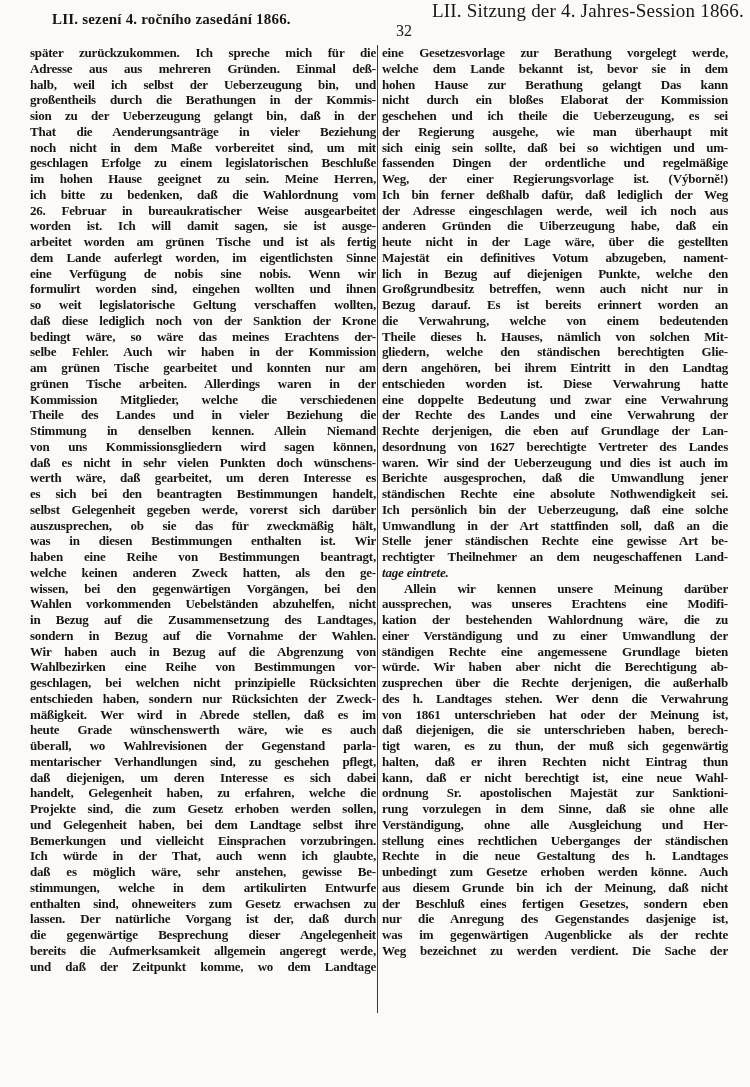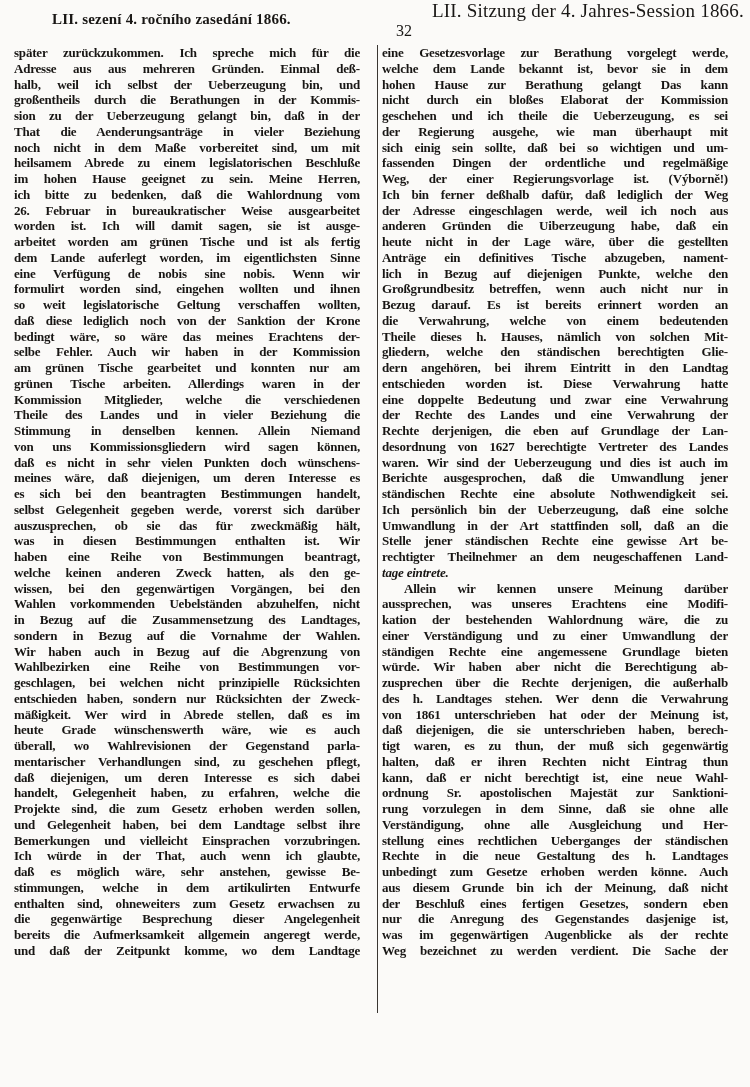--- a/index.html
+++ b/index.html
@@ -26,21 +26,21 @@
     font-size: 16px; font-weight: normal; margin-top: 14px;
   }
   .h-right {
     position: absolute; left: 432px; top: 0;
     font-size: 19px; font-weight: normal; letter-spacing: 0.2px;
     white-space: nowrap;
   }
   .col {
     position: absolute; top: 45px; width: 346px;
   }
-  .col-left  { left: 14px; }
+  .col-left  { left: 30px; }
   .col-right { left: 382px; }
   .divider {
     position: absolute; left: 377px; top: 45px;
     width: 1px; height: 968px; background: #3a3632;
   }
   .line {
     font-size: 13px; font-weight: bold;
     line-height: 15.75px; height: 15.75px;
     letter-spacing: -0.2px;
     white-space: nowrap; overflow: hidden;
@@ -63,41 +63,41 @@
   <div class="divider"></div>
 
   <div class="col col-left">
       <div class="line">später zurückzukommen. Ich spreche mich für die</div>
       <div class="line">Adresse aus aus mehreren Gründen. Einmal deß-</div>
       <div class="line">halb, weil ich selbst der Ueberzeugung bin, und</div>
       <div class="line">großentheils durch die Berathungen in der Kommis-</div>
       <div class="line">sion zu der Ueberzeugung gelangt bin, daß in der</div>
       <div class="line">That die Aenderungsanträge in vieler Beziehung</div>
       <div class="line">noch nicht in dem Maße vorbereitet sind, um mit</div>
-      <div class="line">heilsamem Abrede zu einem legislatorischen Beschluße</div>
+      <div class="line">geschlagen Erfolge zu einem legislatorischen Beschluße</div>
       <div class="line">im hohen Hause geeignet zu sein. Meine Herren,</div>
       <div class="line">ich bitte zu bedenken, daß die Wahlordnung vom</div>
       <div class="line">26. Februar in bureaukratischer Weise ausgearbeitet</div>
       <div class="line">worden ist. Ich will damit sagen, sie ist ausge-</div>
       <div class="line">arbeitet worden am grünen Tische und ist als fertig</div>
       <div class="line">dem Lande auferlegt worden, im eigentlichsten Sinne</div>
       <div class="line">eine Verfügung de nobis sine nobis. Wenn wir</div>
       <div class="line">formulirt worden sind, eingehen wollten und ihnen</div>
       <div class="line">so weit legislatorische Geltung verschaffen wollten,</div>
       <div class="line">daß diese lediglich noch von der Sanktion der Krone</div>
       <div class="line">bedingt wäre, so wäre das meines Erachtens der-</div>
       <div class="line">selbe Fehler. Auch wir haben in der Kommission</div>
       <div class="line">am grünen Tische gearbeitet und konnten nur am</div>
       <div class="line">grünen Tische arbeiten. Allerdings waren in der</div>
       <div class="line">Kommission Mitglieder, welche die verschiedenen</div>
       <div class="line">Theile des Landes und in vieler Beziehung die</div>
       <div class="line">Stimmung in denselben kennen. Allein Niemand</div>
       <div class="line">von uns Kommissionsgliedern wird sagen können,</div>
       <div class="line">daß es nicht in sehr vielen Punkten doch wünschens-</div>
-      <div class="line">meines wäre, daß diejenigen, um deren Interesse es</div>
+      <div class="line">werth wäre, daß gearbeitet, um deren Interesse es</div>
       <div class="line">es sich bei den beantragten Bestimmungen handelt,</div>
       <div class="line">selbst Gelegenheit gegeben werde, vorerst sich darüber</div>
       <div class="line">auszusprechen, ob sie das für zweckmäßig hält,</div>
       <div class="line">was in diesen Bestimmungen enthalten ist. Wir</div>
       <div class="line">haben eine Reihe von Bestimmungen beantragt,</div>
       <div class="line">welche keinen anderen Zweck hatten, als den ge-</div>
       <div class="line">wissen, bei den gegenwärtigen Vorgängen, bei den</div>
       <div class="line">Wahlen vorkommenden Uebelständen abzuhelfen, nicht</div>
       <div class="line">in Bezug auf die Zusammensetzung des Landtages,</div>
       <div class="line">sondern in Bezug auf die Vornahme der Wahlen.</div>
@@ -111,40 +111,41 @@
       <div class="line">mentarischer Verhandlungen sind, zu geschehen pflegt,</div>
       <div class="line">daß diejenigen, um deren Interesse es sich dabei</div>
       <div class="line">handelt, Gelegenheit haben, zu erfahren, welche die</div>
       <div class="line">Projekte sind, die zum Gesetz erhoben werden sollen,</div>
       <div class="line">und Gelegenheit haben, bei dem Landtage selbst ihre</div>
       <div class="line">Bemerkungen und vielleicht Einsprachen vorzubringen.</div>
       <div class="line">Ich würde in der That, auch wenn ich glaubte,</div>
       <div class="line">daß es möglich wäre, sehr anstehen, gewisse Be-</div>
       <div class="line">stimmungen, welche in dem artikulirten Entwurfe</div>
       <div class="line">enthalten sind, ohneweiters zum Gesetz erwachsen zu</div>
+      <div class="line">lassen. Der natürliche Vorgang ist der, daß durch</div>
       <div class="line">die gegenwärtige Besprechung dieser Angelegenheit</div>
       <div class="line">bereits die Aufmerksamkeit allgemein angeregt werde,</div>
       <div class="line">und daß der Zeitpunkt komme, wo dem Landtage</div>
     </div>
 
   <div class="col col-right">
       <div class="line">eine Gesetzesvorlage zur Berathung vorgelegt werde,</div>
       <div class="line">welche dem Lande bekannt ist, bevor sie in dem</div>
       <div class="line">hohen Hause zur Berathung gelangt Das kann</div>
       <div class="line">nicht durch ein bloßes Elaborat der Kommission</div>
       <div class="line">geschehen und ich theile die Ueberzeugung, es sei</div>
       <div class="line">der Regierung ausgehe, wie man überhaupt mit</div>
       <div class="line">sich einig sein sollte, daß bei so wichtigen und um-</div>
       <div class="line">fassenden Dingen der ordentliche und regelmäßige</div>
       <div class="line">Weg, der einer Regierungsvorlage ist. (Výborně!)</div>
       <div class="line">Ich bin ferner deßhalb dafür, daß lediglich der Weg</div>
       <div class="line">der Adresse eingeschlagen werde, weil ich noch aus</div>
       <div class="line">anderen Gründen die Uiberzeugung habe, daß ein</div>
       <div class="line">heute nicht in der Lage wäre, über die gestellten</div>
-      <div class="line">Anträge ein definitives Tische abzugeben, nament-</div>
+      <div class="line">Majestät ein definitives Votum abzugeben, nament-</div>
       <div class="line">lich in Bezug auf diejenigen Punkte, welche den</div>
       <div class="line">Großgrundbesitz betreffen, wenn auch nicht nur in</div>
       <div class="line">Bezug darauf. Es ist bereits erinnert worden an</div>
       <div class="line">die Verwahrung, welche von einem bedeutenden</div>
       <div class="line">Theile dieses h. Hauses, nämlich von solchen Mit-</div>
       <div class="line">gliedern, welche den ständischen berechtigten Glie-</div>
       <div class="line">dern angehören, bei ihrem Eintritt in den Landtag</div>
       <div class="line">entschieden worden ist. Diese Verwahrung hatte</div>
       <div class="line">eine doppelte Bedeutung und zwar eine Verwahrung</div>
       <div class="line">der Rechte des Landes und eine Verwahrung der</div>

